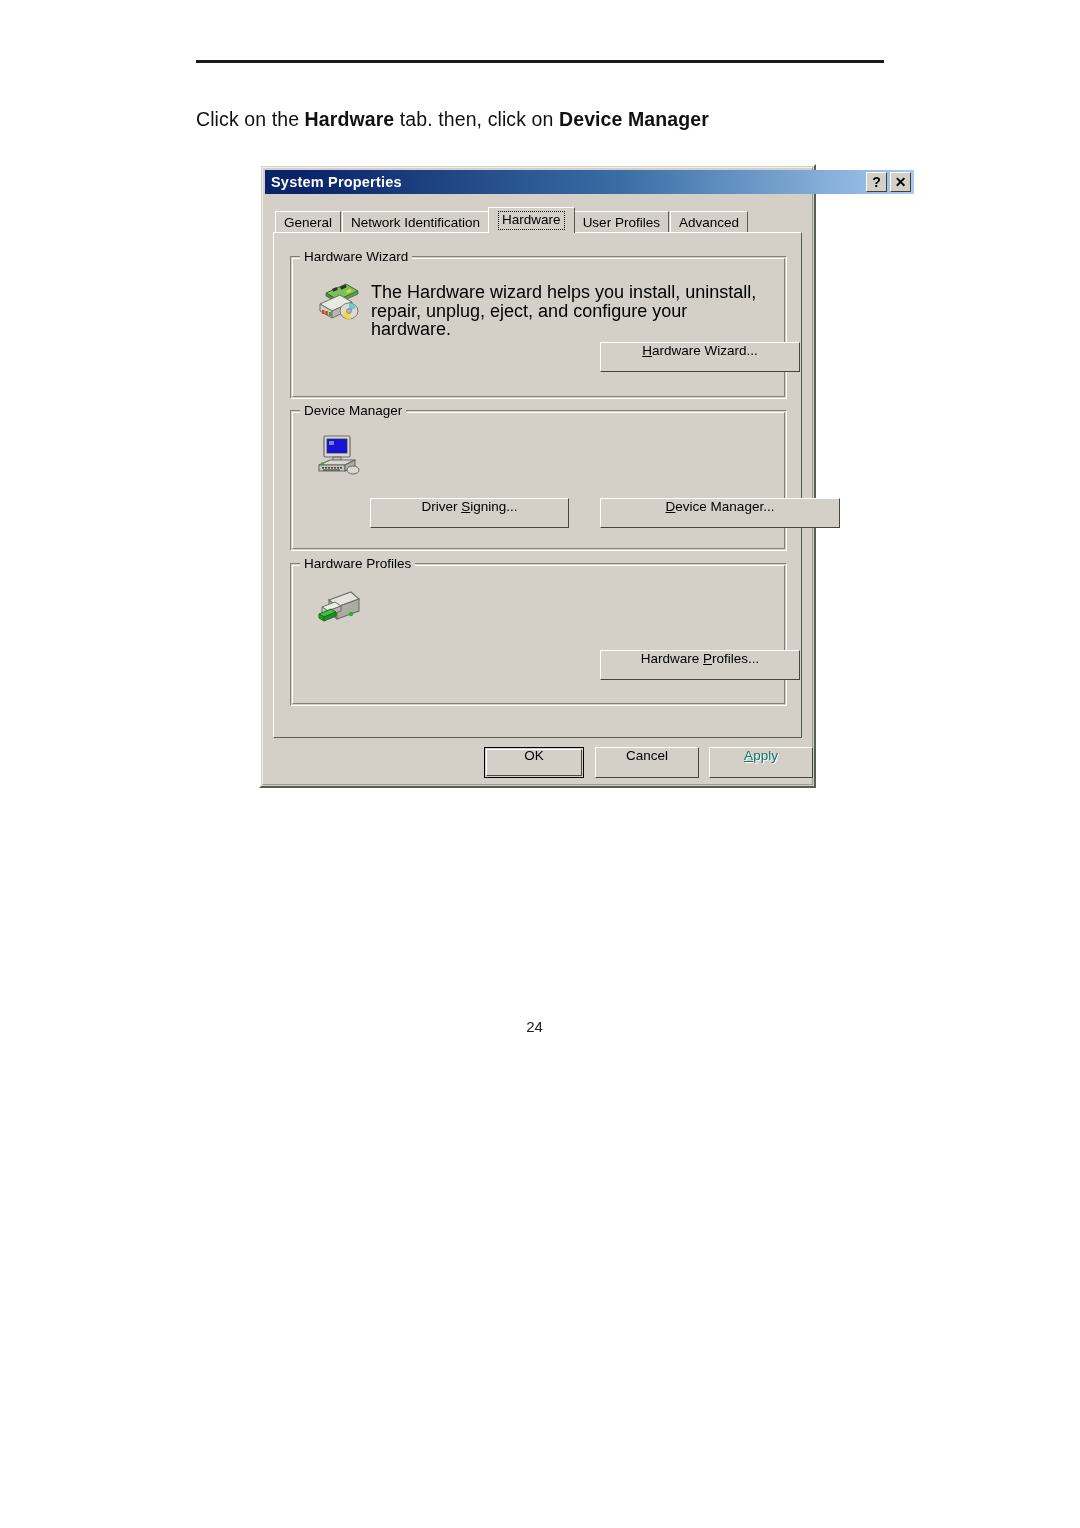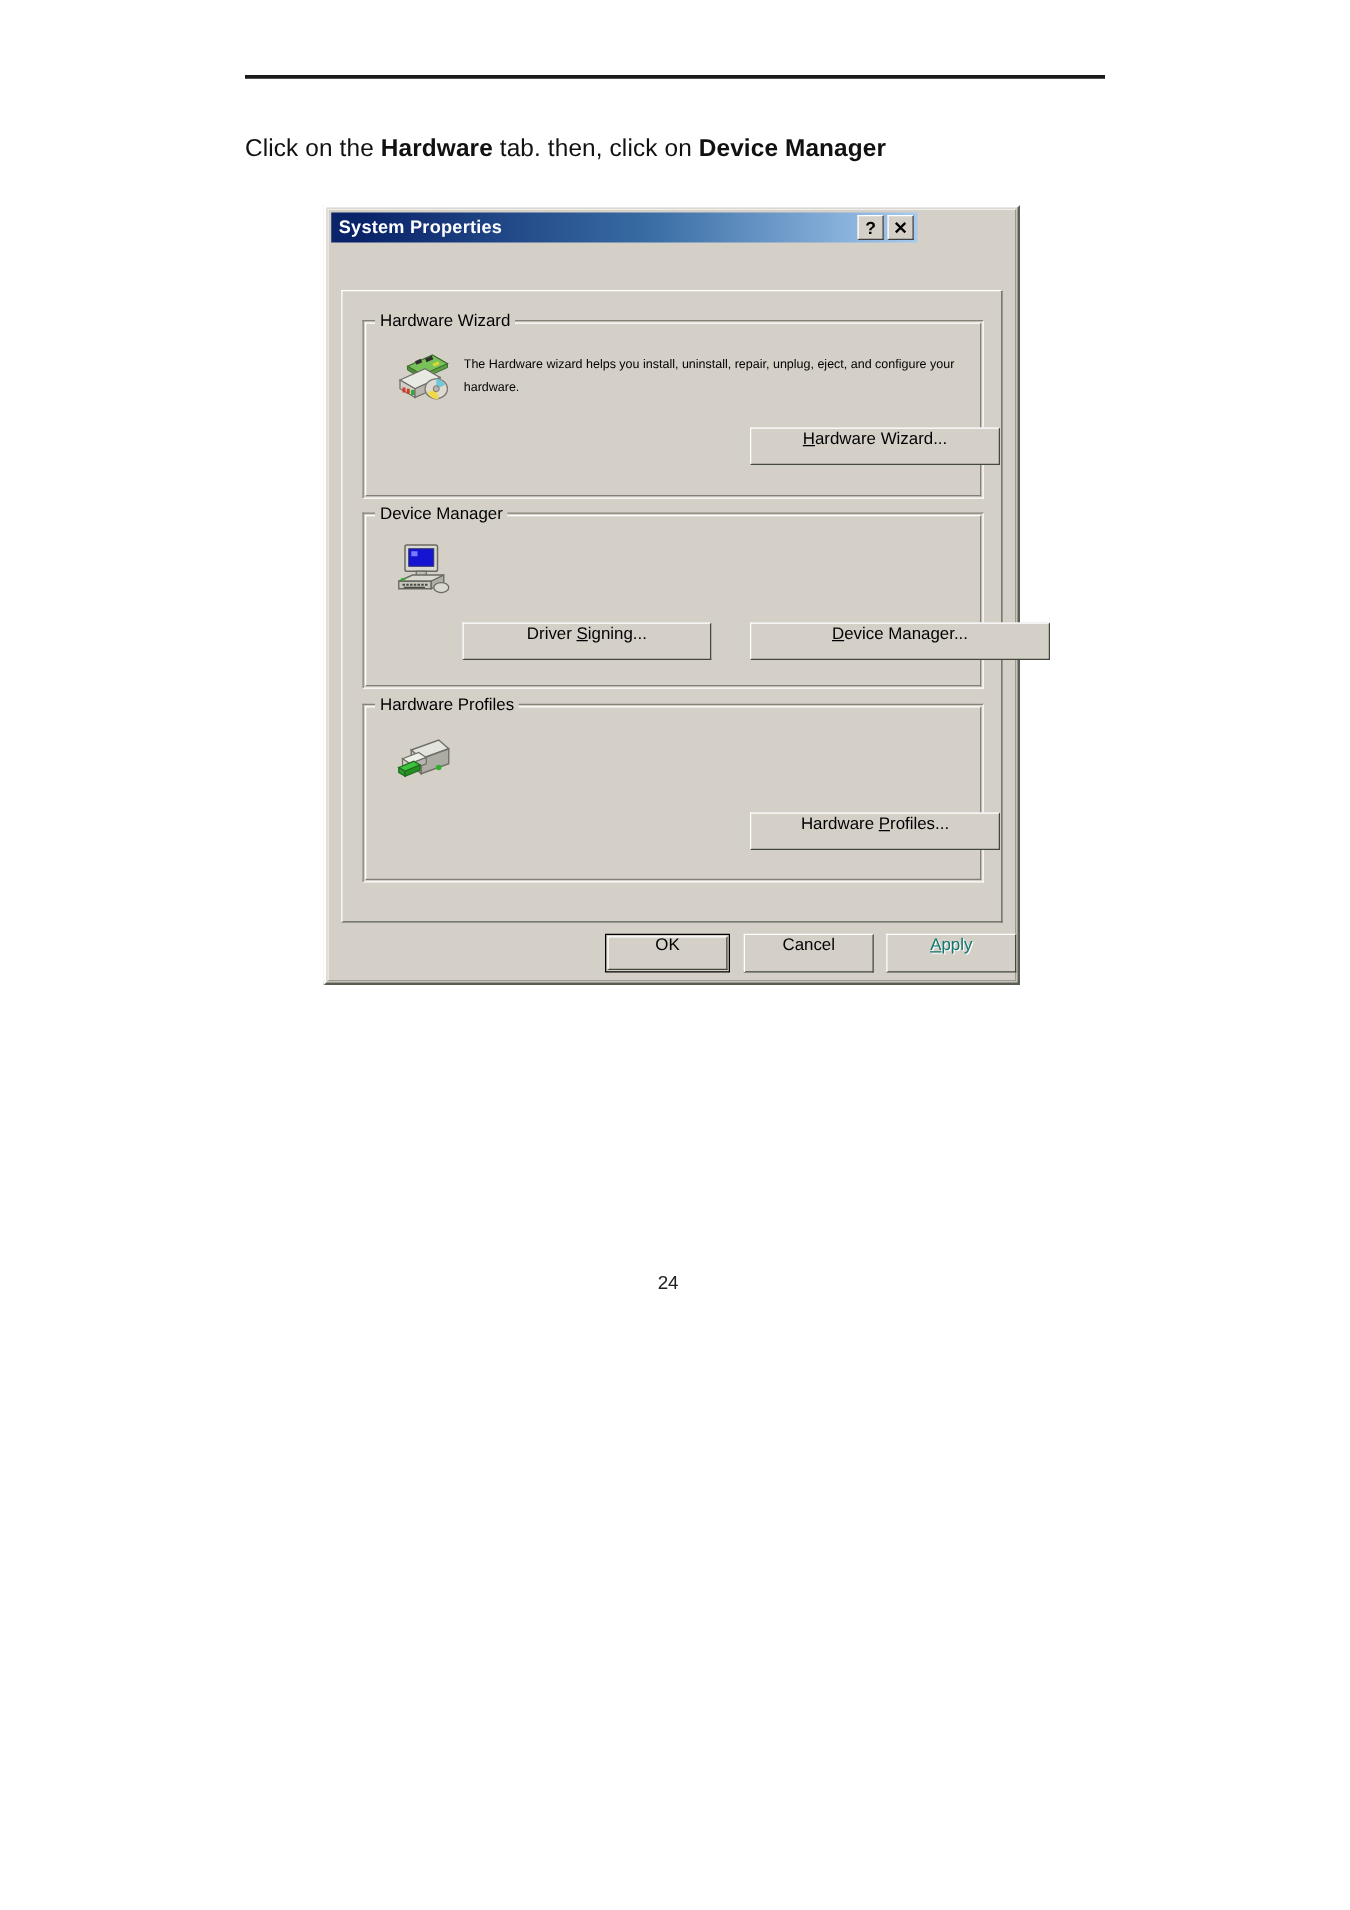--- a/index.html
+++ b/index.html
@@ -68,21 +68,21 @@
     border-left: 1px solid #efeeea;
     border-right: 1px solid #9a9a90;
     border-bottom: 1px solid #9a9a90;
     pointer-events: none;
   }
 
   .titlebar {
     position: absolute;
     left: 4px;
     top: 4px;
-    width: 469px;
+    width: 649px;
     height: 24px;
     background: linear-gradient(to right, #0a246a 0%, #0a246a 6%, #3a6ea5 55%, #a6caf0 100%);
     display: flex;
     align-items: center;
     box-sizing: border-box;
   }
   .titlebar-text {
     color: #ffffff;
     font-weight: bold;
     font-size: 14.5px;
@@ -196,21 +196,21 @@
     top: -8px;
     background: #d4d0c8;
     padding: 0 4px;
     font-size: 13.5px;
     color: #000;
     white-space: nowrap;
     z-index: 2;
   }
   .gb-text {
     position: absolute;
-    font-size: 10px;
+    font-size: 18px;
     line-height: 18.5px;
     color: #000;
   }
 
   
   .btn {
     position: absolute;
     background: #d4d0c8;
     border-top: 1.5px solid #ffffff;
     border-left: 1.5px solid #ffffff;
@@ -258,20 +258,37 @@
     <span class="titlebar-text">System Properties</span>
     <span class="titlebar-spacer"></span>
     <div class="tb-btn">
       <span>?</span>
     </div>
     <div class="tb-btn">
       <span>✕</span>
     </div>
   </div>
 
+  <div class="tabstrip" id="tabstrip">
+      <div class="tab">
+        <span>General</span>
+      </div>
+      <div class="tab">
+        <span>Network Identification</span>
+      </div>
+      <div class="tab selected">
+        <span class="tab-focus">Hardware</span>
+      </div>
+      <div class="tab">
+        <span>User Profiles</span>
+      </div>
+      <div class="tab">
+        <span>Advanced</span>
+      </div>
+    </div>
 
   <div class="tabpage">
 
     <div class="groupbox" style="left:16px; top:23px; width:497px; height:143px;">
       <div class="gb-inner"></div>
       <span class="gb-title">Hardware Wizard</span>
 
       <div class="icon-wrap" style="left:25px; top:24px;">
         <svg width="44" height="42" viewBox="0 0 44 42">
 

